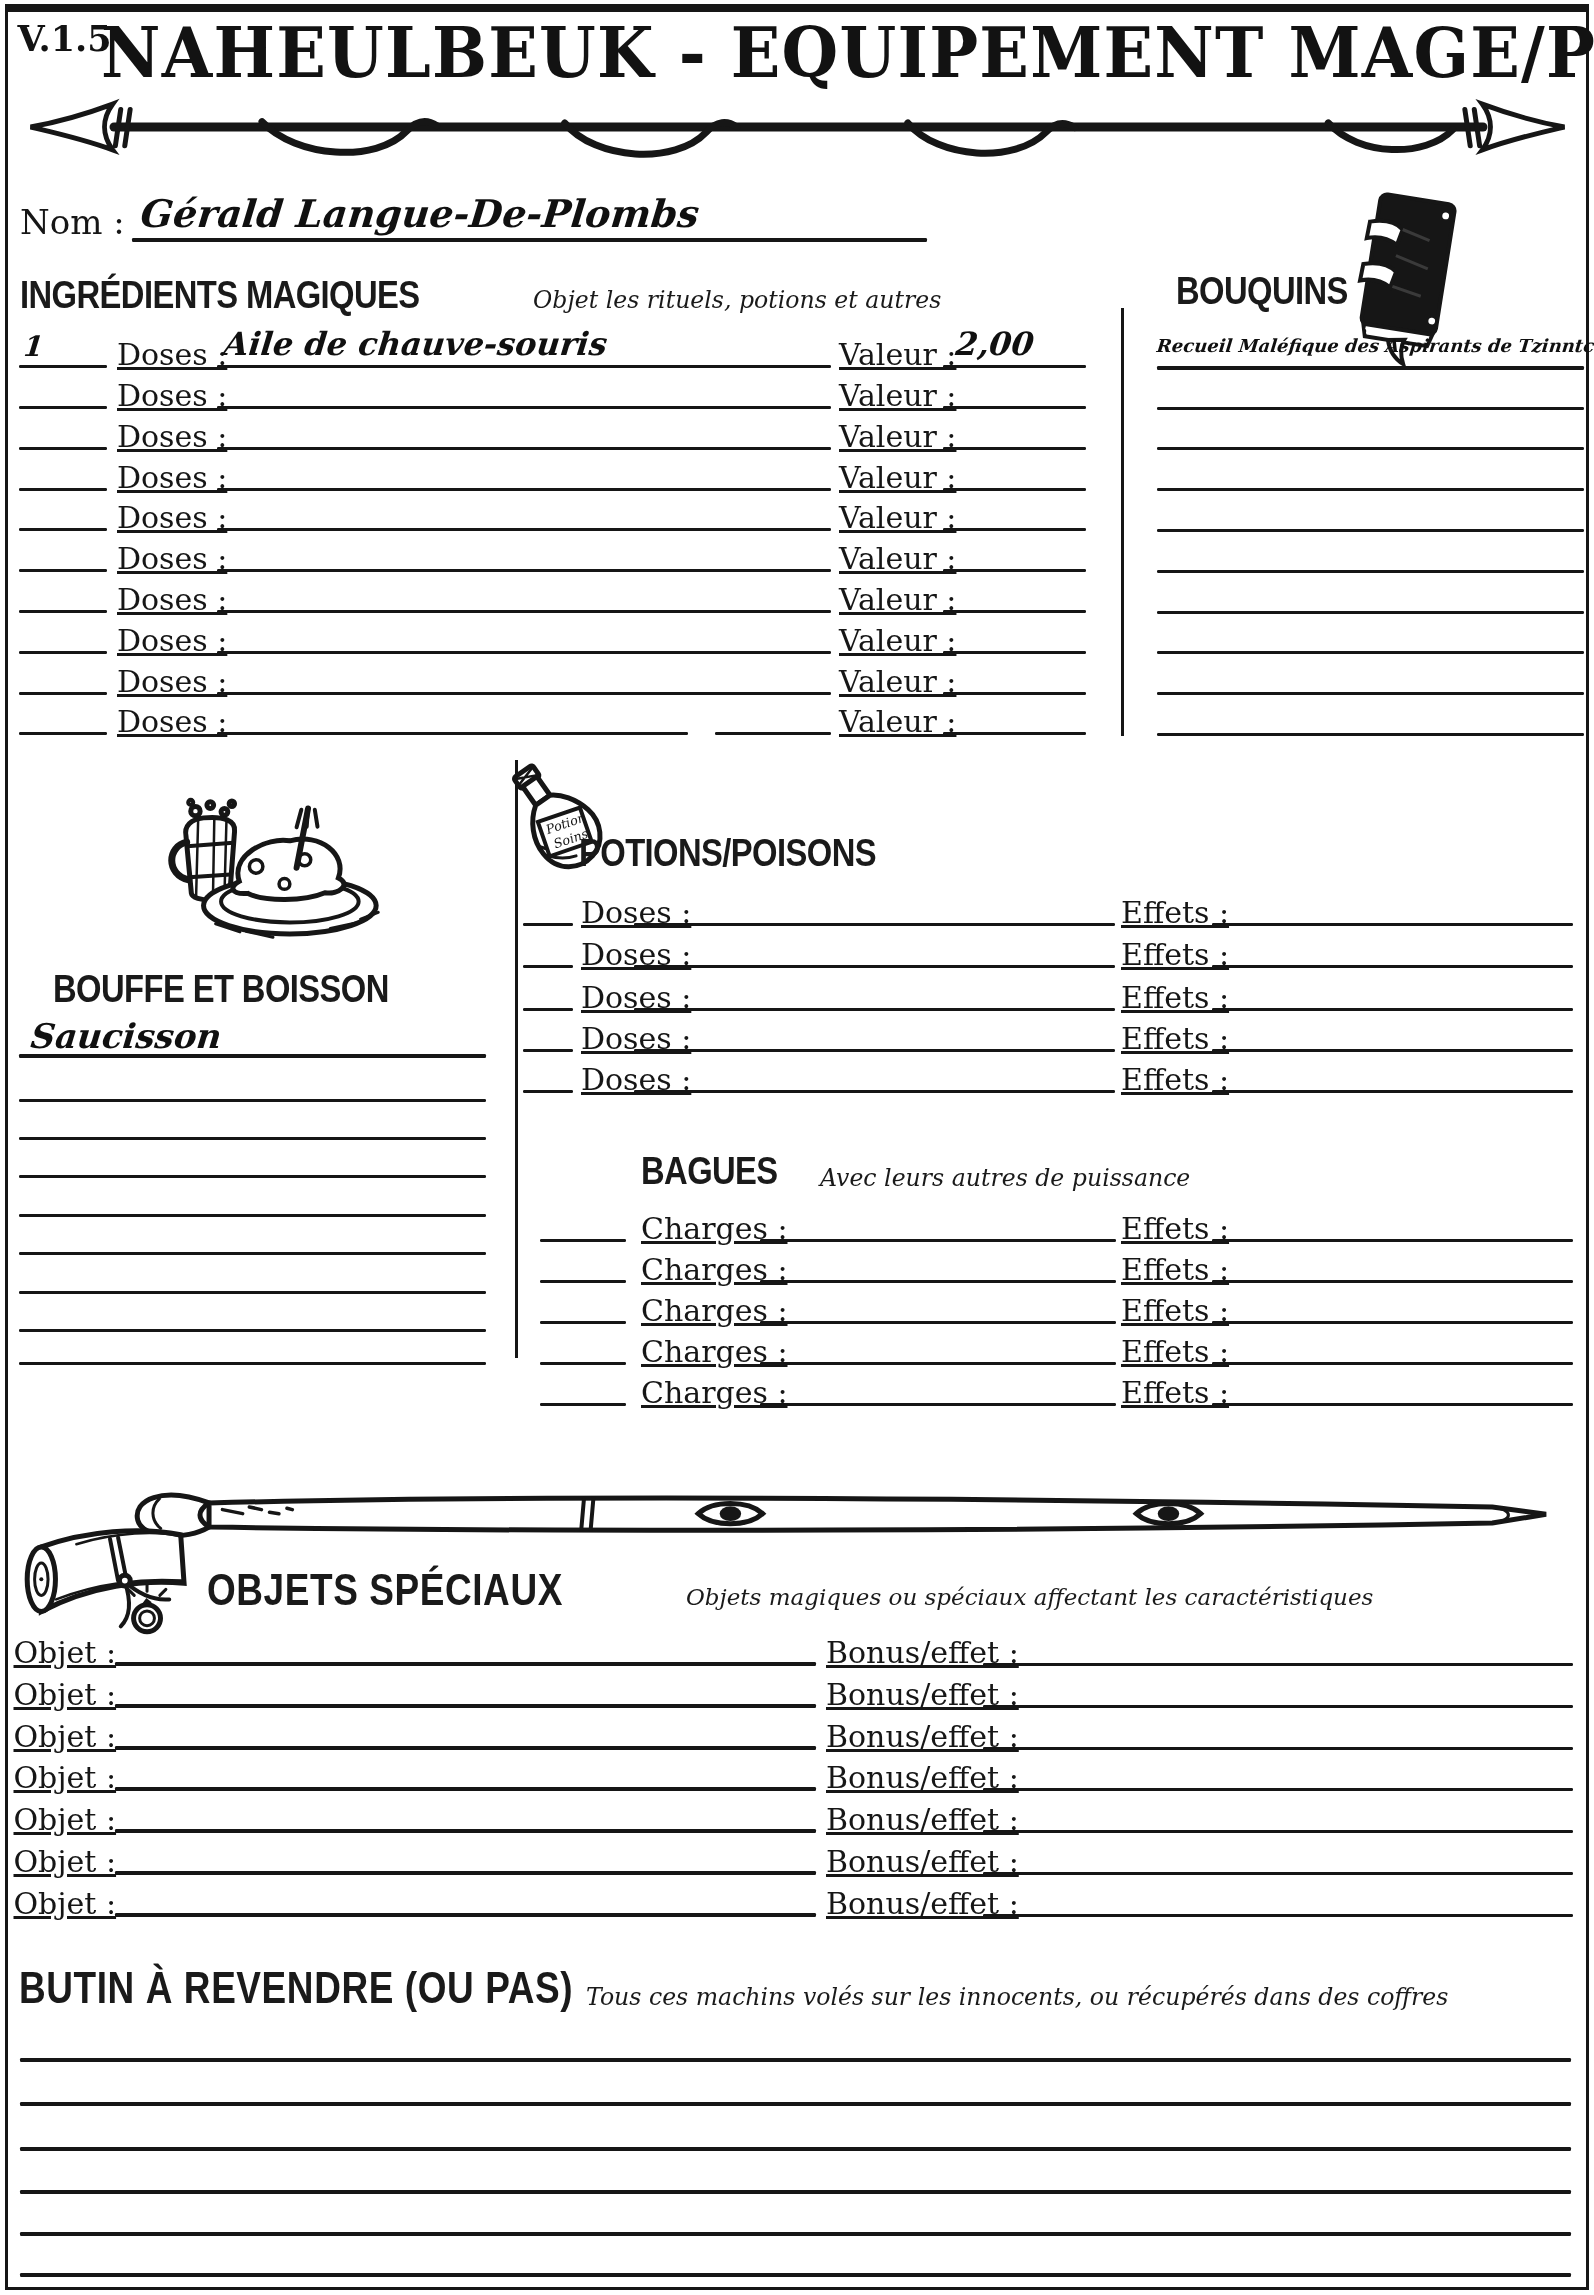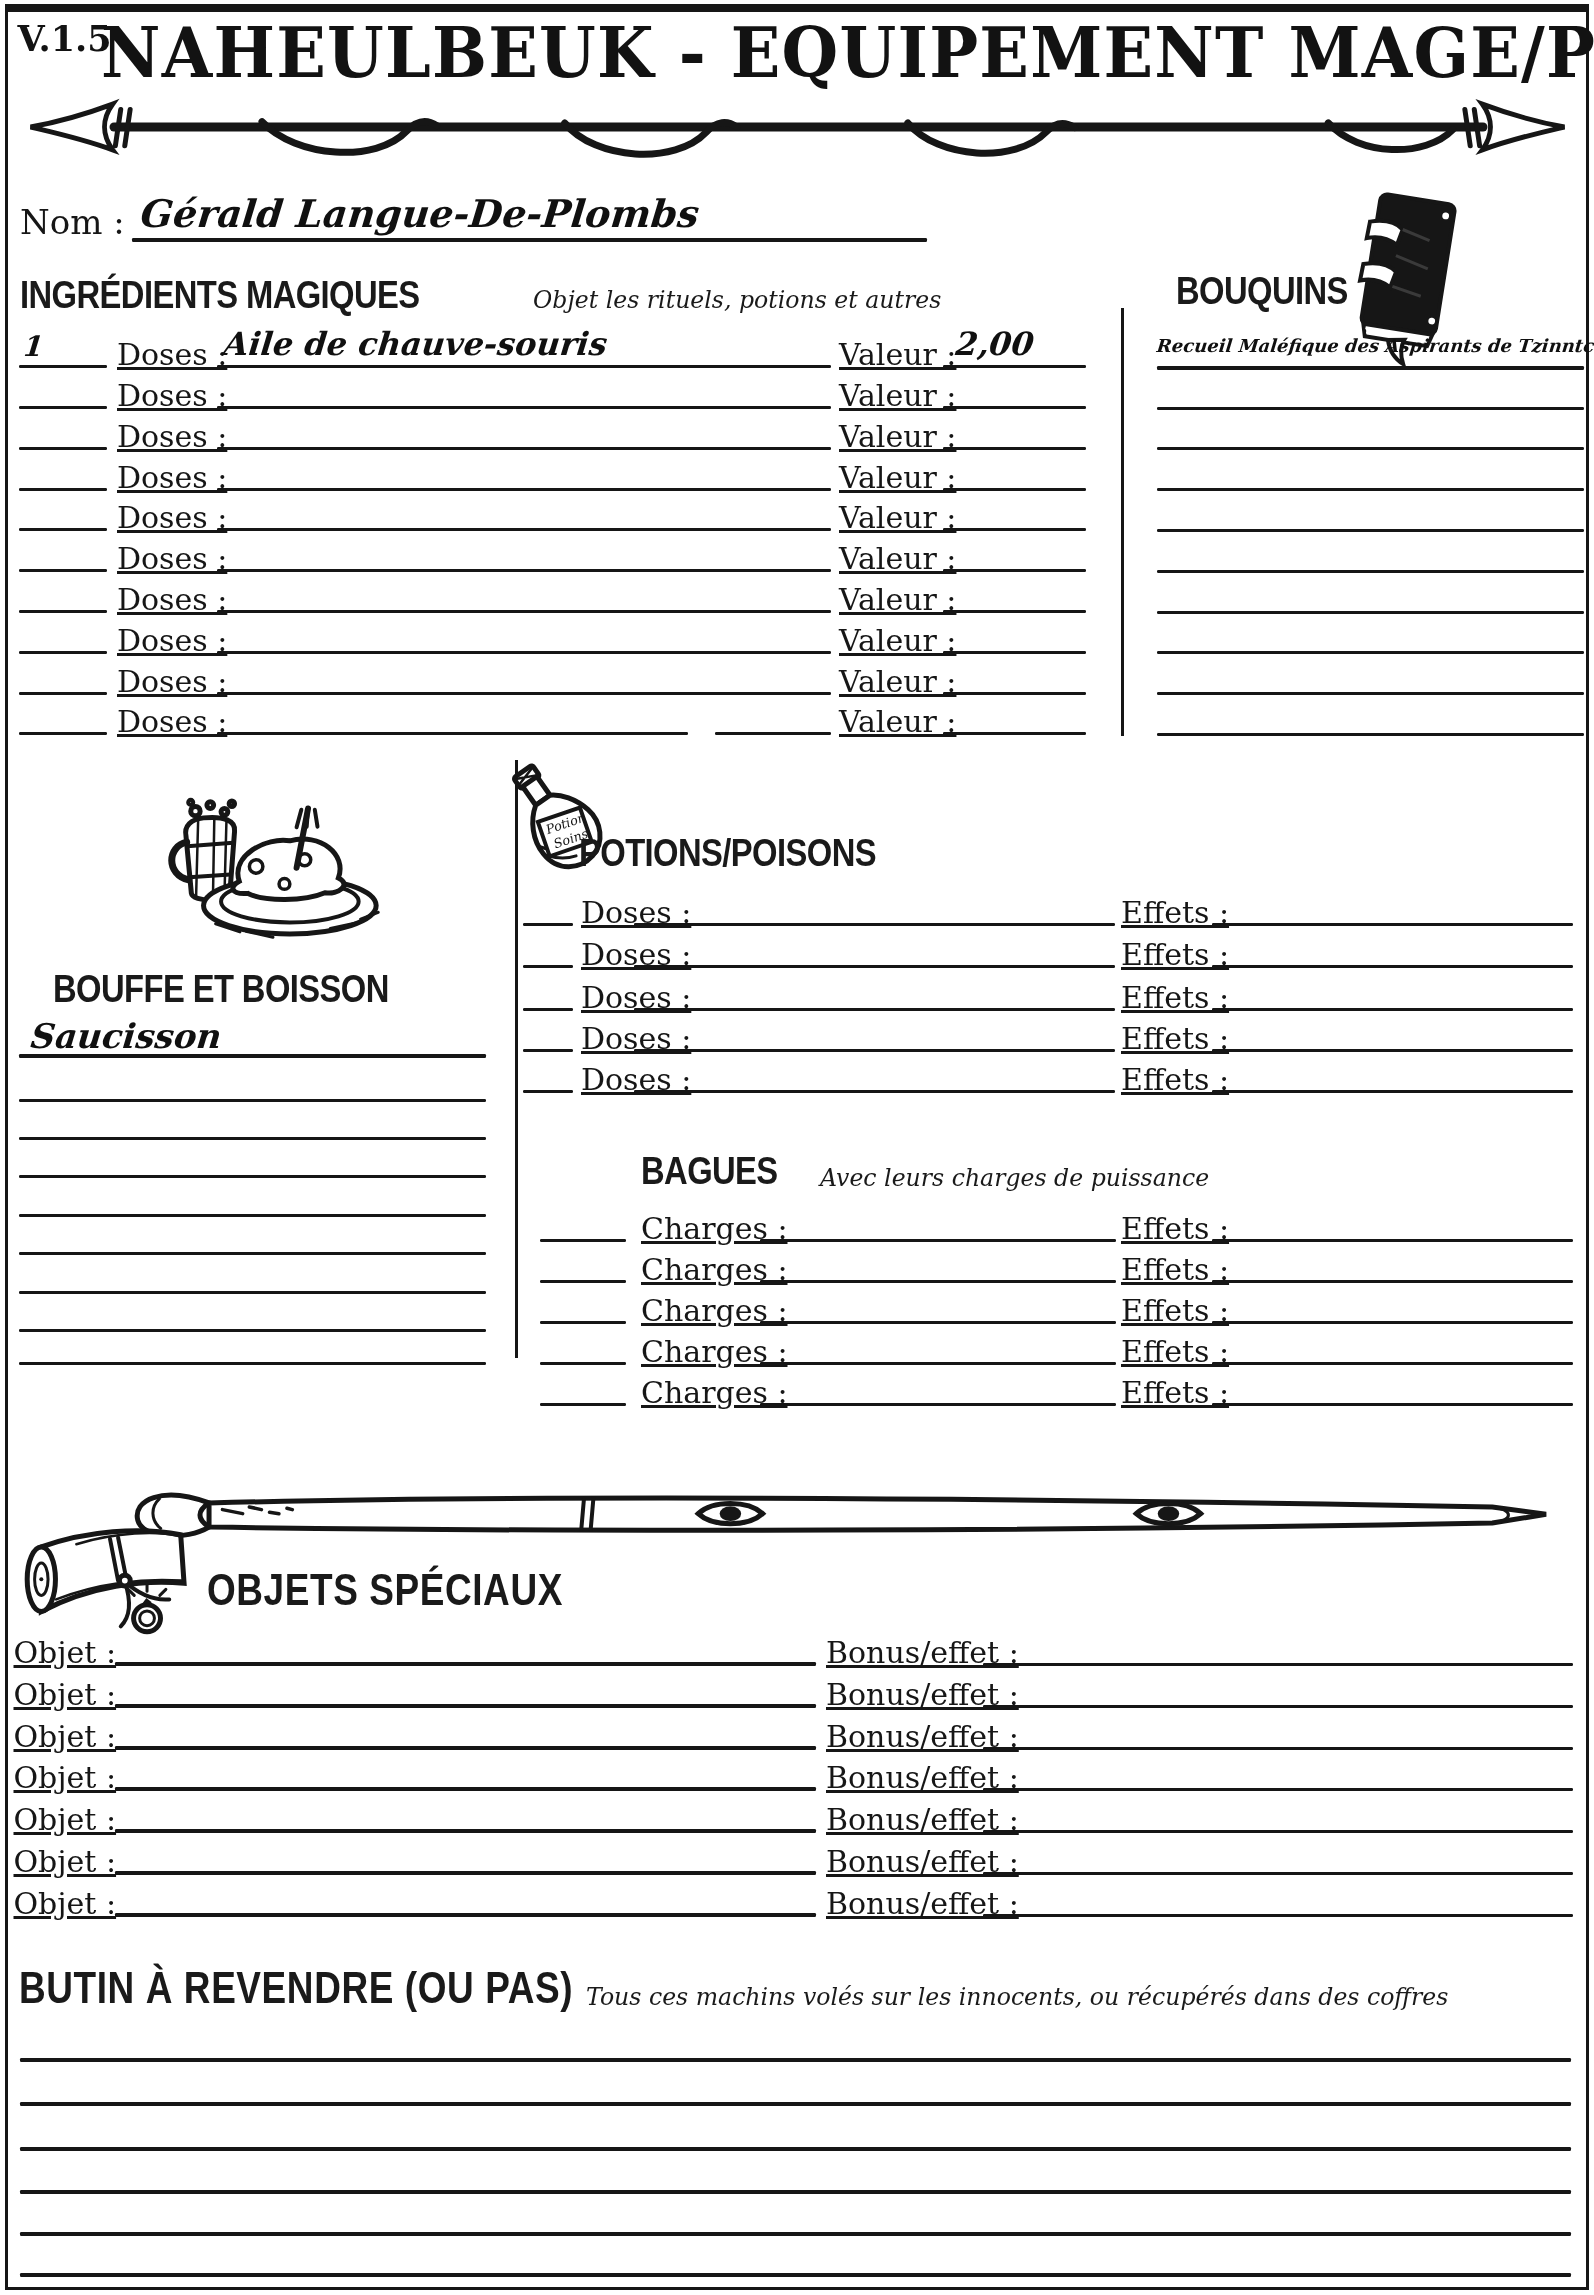--- a/index.html
+++ b/index.html
@@ -241,21 +241,21 @@
   </div>
   <div class="row" style="top:1057px">
     <i class="ln" style="left:523px;width:50px"></i>
     <span class="lbl" style="left:581px">Doses :</span>
     <i class="ln" style="left:634px;width:481px"></i>
     <span class="lbl" style="left:1121px">Effets :</span>
     <i class="ln" style="left:1212px;width:361px"></i>
   </div>
 
   <div class="h" style="left:641px;top:1149px">BAGUES</div>
-  <div class="sub" style="left:820px;top:1164px">Avec leurs charges de puissance</div>
+  <div class="sub" style="left:820px;top:1164px">Avec leurs autres de puissance</div>
 
   <div class="row" style="top:1206px">
     <i class="ln" style="left:540px;width:86px"></i>
     <span class="lbl" style="left:641px">Charges :</span>
     <i class="ln" style="left:760px;width:356px"></i>
     <span class="lbl" style="left:1121px">Effets :</span>
     <i class="ln" style="left:1212px;width:361px"></i>
   </div>
   <div class="row" style="top:1247px">
     <i class="ln" style="left:540px;width:86px"></i>
@@ -312,20 +312,21 @@
       <path d="M150,50 l12,62 M162,48 l12,60" fill="none" stroke-width="4"></path>
       <path d="M170,112 C192,132 214,142 238,140 M172,114 C182,144 180,166 166,180" fill="none" stroke-width="4"></path>
       <circle cx="172" cy="112" r="8"></circle>
       <circle cx="205" cy="168" r="20"></circle>
       <circle cx="205" cy="168" r="11" stroke-width="3"></circle>
       <path d="M198,146 l6,-8 l8,6 l-7,6 Z" fill="#161616" stroke="none"></path>
       <path d="M205,128 v-12 M186,134 l-9,-9 M224,134 l9,-9" fill="none" stroke-width="3"></path>
     </g>
   </svg>
   <div class="h h-lg" style="left:207px;top:1565px">OBJETS SPÉCIAUX</div>
+  <div class="sub" style="left:686px;top:1584px;font-size:23px">Objets magiques ou spéciaux affectant les caractéristiques</div>
 
   <div class="row" style="top:1630px">
     <span class="lbl" style="left:13.5px">Objet :</span>
     <i class="ln" style="left:115px;width:701px;height:4px"></i>
     <span class="lbl" style="left:826px">Bonus/effet :</span>
     <i class="ln" style="left:983px;width:590px"></i>
   </div>
   <div class="row" style="top:1672px">
     <span class="lbl" style="left:13.5px">Objet :</span>
     <i class="ln" style="left:115px;width:701px;height:4px"></i>

